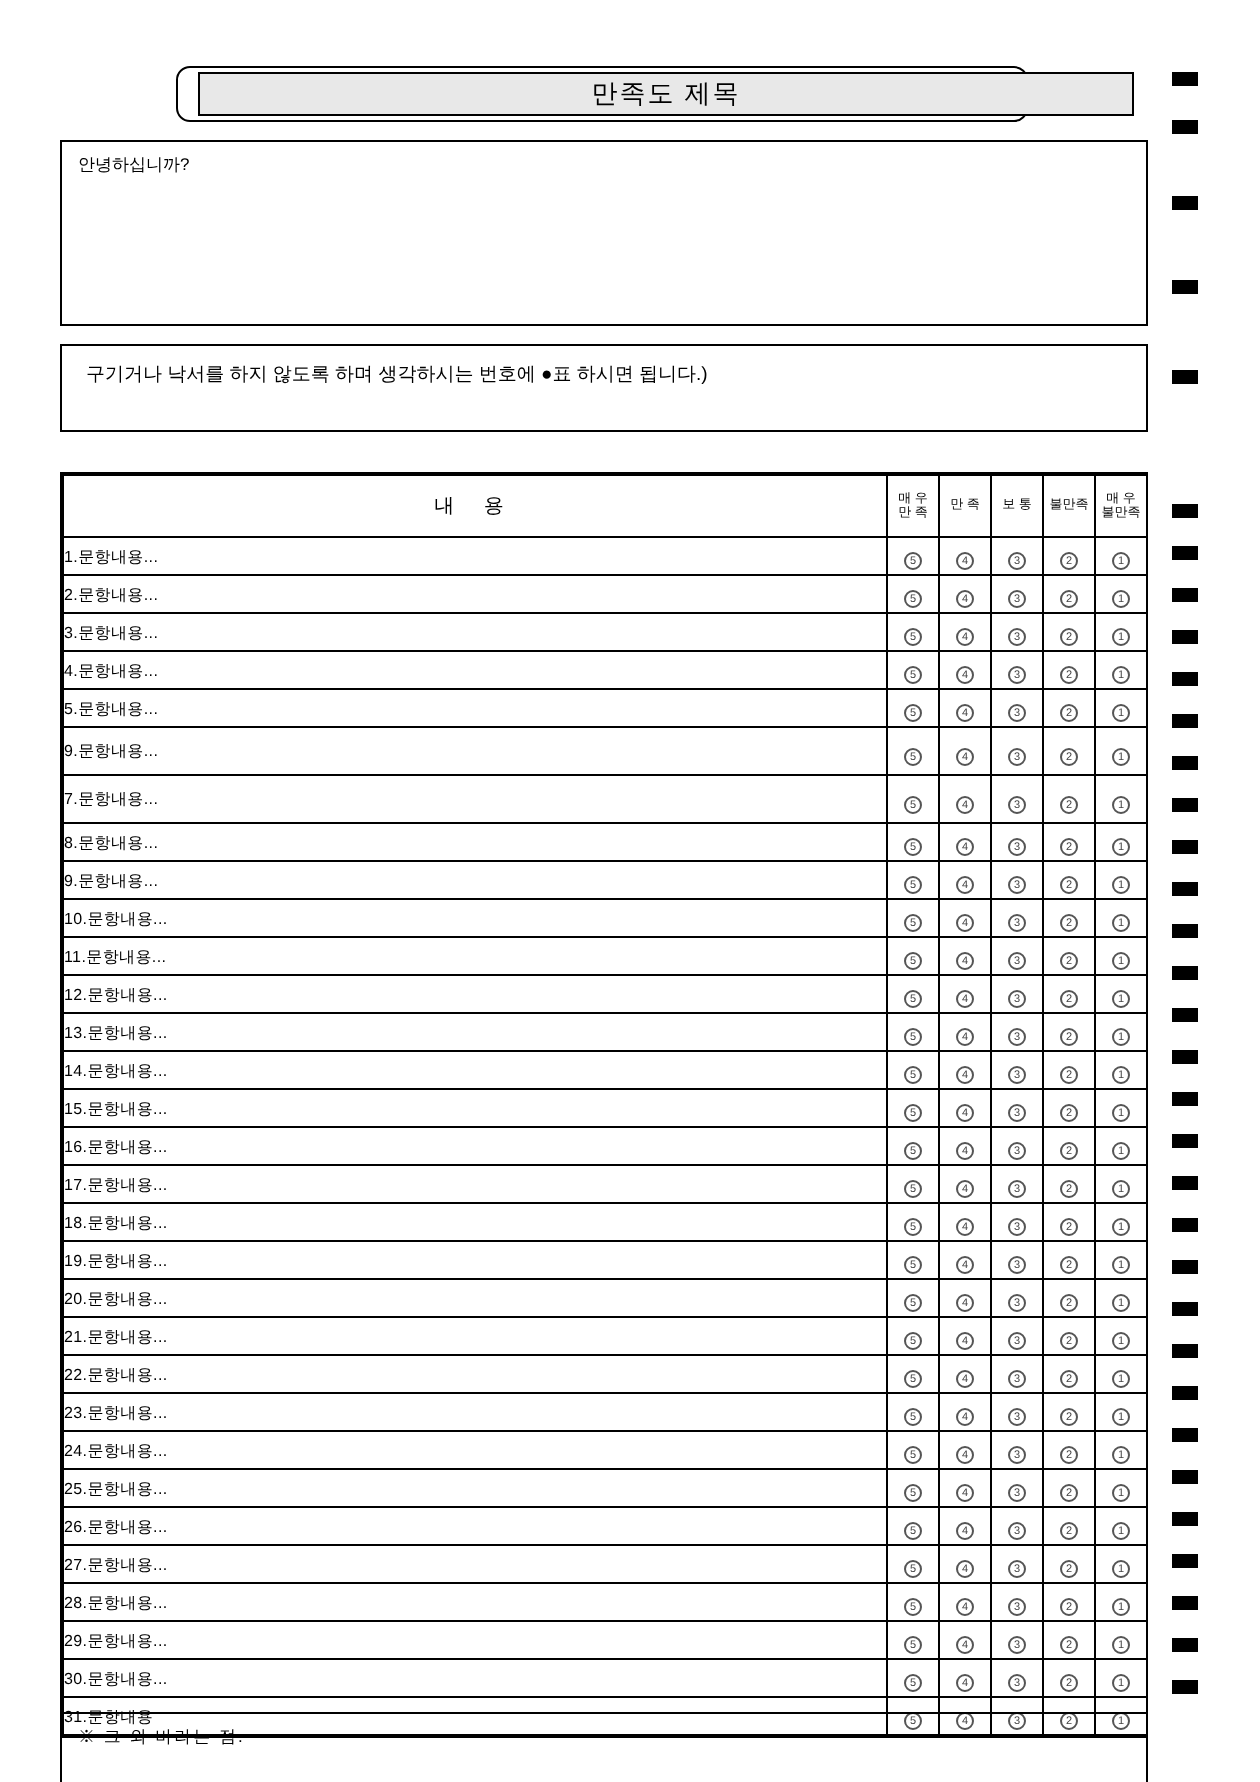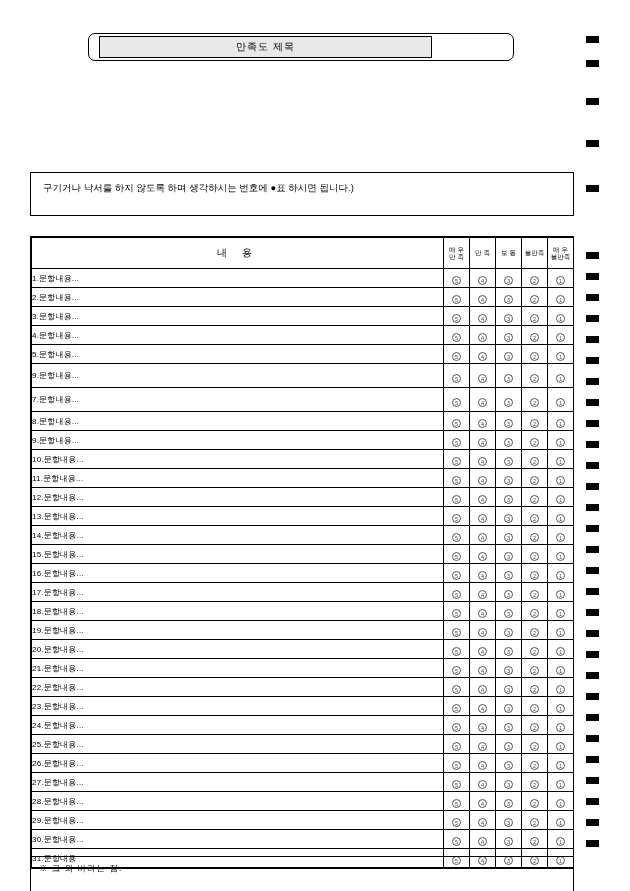--- a/index.html
+++ b/index.html
@@ -48,28 +48,28 @@
     left: 0; top: 0;
     width: 426px; height: 28px;
     border: 1px solid #000;
     border-radius: 7px;
     background: #fff;
     box-sizing: border-box;
   }
   .title-inner {
     position: absolute;
     left: 11px; top: 3px;
-    width: 333px; height: 22px;
+    width: 468px; height: 22px;
     border: 1px solid #000;
     background: #e8e8e8;
     box-sizing: border-box;
     display: flex;
     align-items: center;
     justify-content: center;
-    font-size: 10px;
+    font-size: 13px;
     letter-spacing: 1px;
   }
 
   
   .greet-box {
     position: absolute;
     left: 30px;
     top: 70px;
     width: 544px;
     height: 93px;
@@ -172,20 +172,23 @@
 </head>
 <body>
 
 <div id="page">
 
   <div class="title-wrap">
     <div class="title-outer"></div>
     <div class="title-inner">만족도 제목</div>
   </div>
 
+  <div class="greet-box">
+    <span>안녕하십니까?</span>
+  </div>
 
   <div class="instr-box">
     <div>구기거나 낙서를 하지 않도록 하며 생각하시는 번호에 ●표 하시면 됩니다.)</div>
   </div>
 
   <div class="table-wrap">
     <table class="survey">
       <colgroup>
         <col style="width:412px">
         <col style="width:26px">

